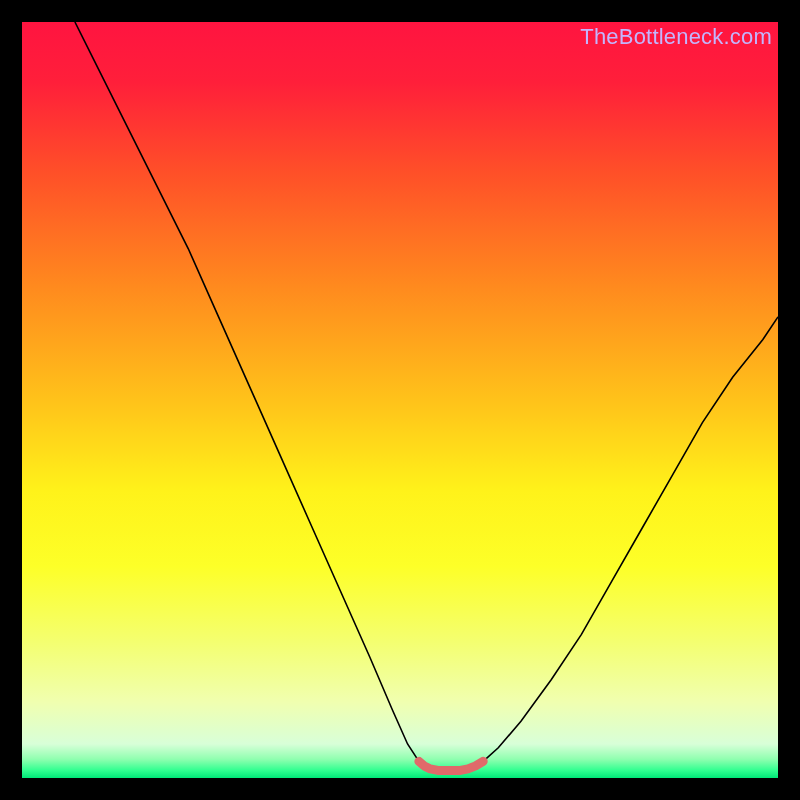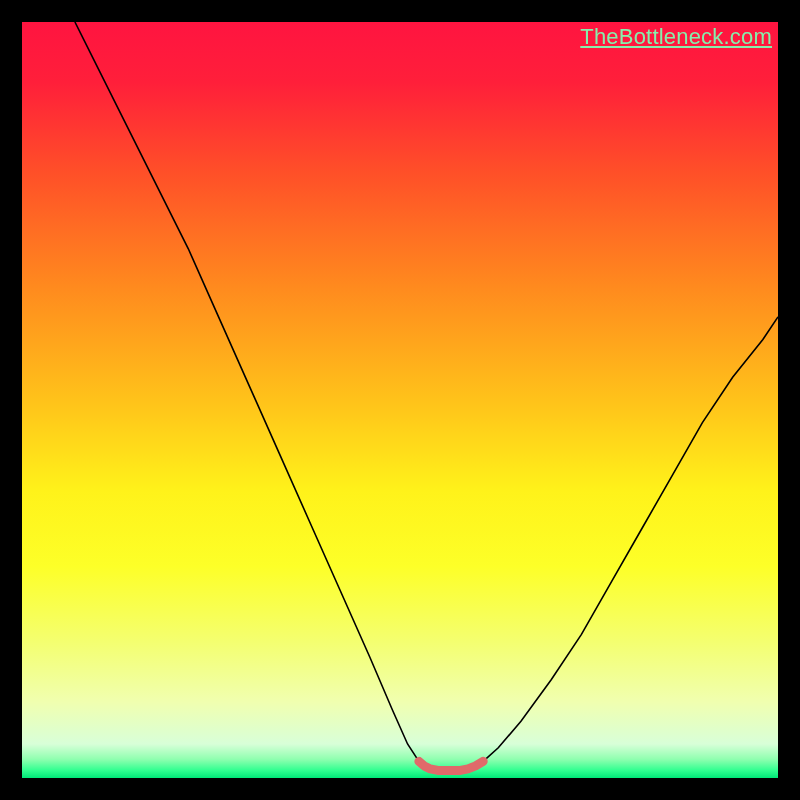--- a/index.html
+++ b/index.html
@@ -24,24 +24,23 @@
     top: 0;
     width: 756px;
     height: 756px;
   }
   .watermark {
     position: absolute;
     top: 2px;
     right: 6px;
     font-family: Arial, Helvetica, sans-serif;
     font-size: 22px;
-    color: #86efac;
+    color: #c4b5fd;
     letter-spacing: 0.2px;
     user-select: none;
-    text-decoration: underline;
   }
 </style>
 </head>
 <body>
 
 <div class="frame">
   <svg class="plot" viewBox="0 0 756 756" preserveAspectRatio="none">
     <defs>
       <linearGradient id="bg-grad" x1="0" y1="0" x2="0" y2="1">
           <stop offset="0%" stop-color="#ff1440"></stop>

